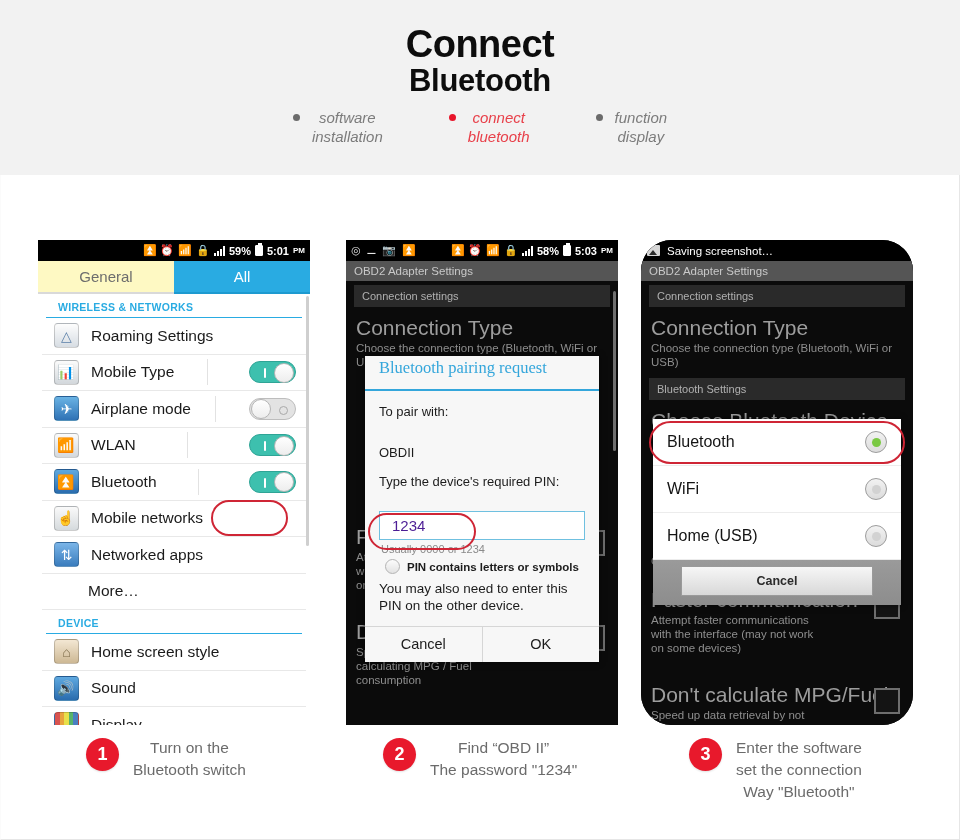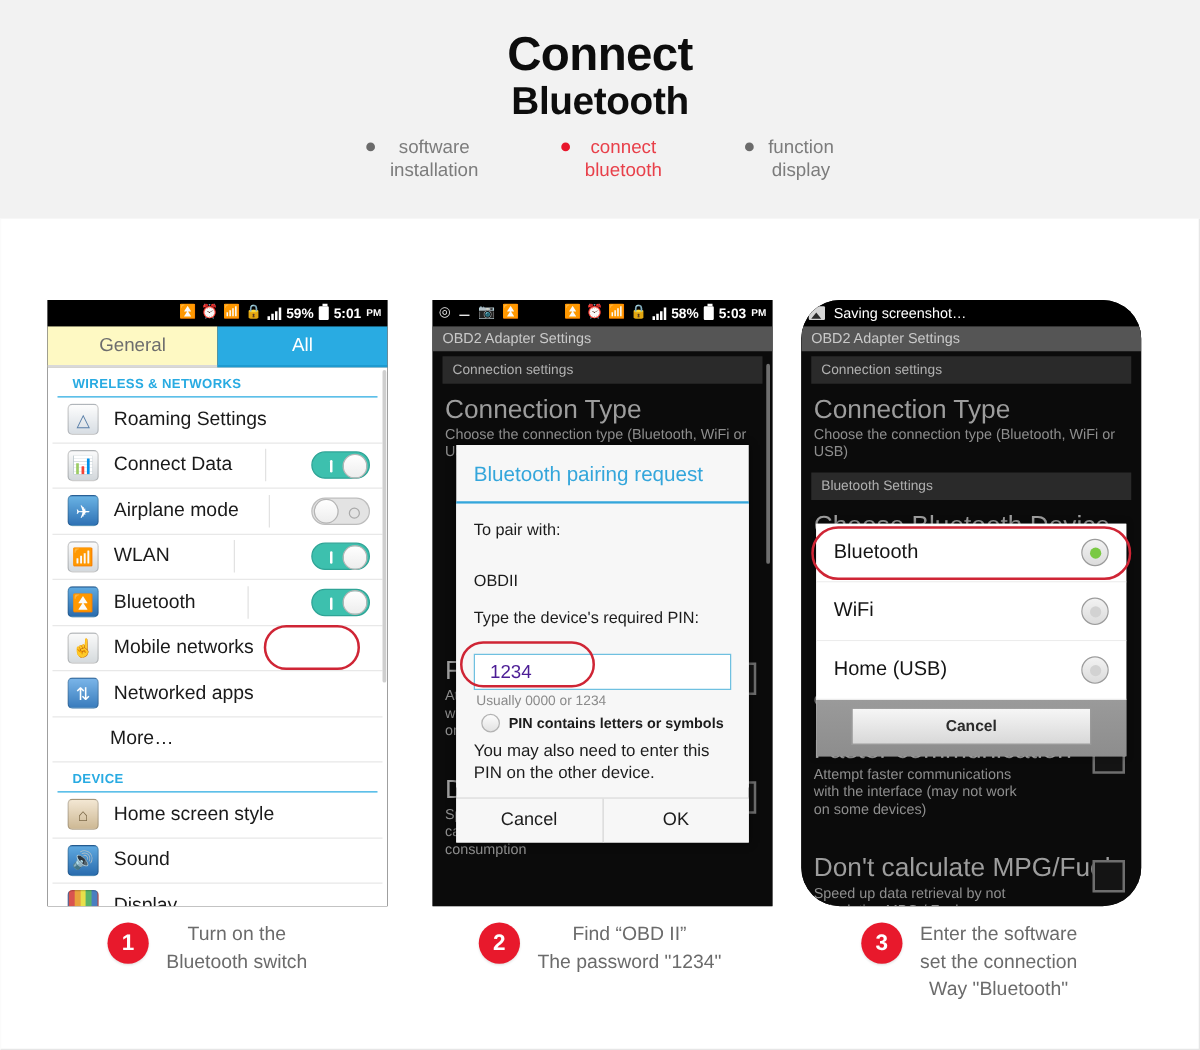--- a/index.html
+++ b/index.html
@@ -21,21 +21,21 @@
     font-size:38px; font-weight:bold; color:#0d0d0d; letter-spacing:-0.5px;
     line-height:44px;
   }
   .title-sub {
     position:absolute; left:0; top:62px; width:960px; text-align:center;
     font-size:31px; font-weight:bold; color:#0d0d0d; letter-spacing:-0.3px;
     line-height:38px;
   }
   .steps-nav {
     position:absolute; left:0; top:108px; width:960px;
-    display:flex; justify-content:center; align-items:flex-start; gap:66px;
+    display:flex; justify-content:center; align-items:flex-start; gap:66px;font-style:italic;
   }
   .step-nav-item { display:flex; align-items:flex-start; gap:12px; }
   .step-dot {
     width:7px; height:7px; border-radius:50%; background:#6b6b6b;
     margin-top:6px; flex:none;
   }
   .step-dot.active { background:#e8162b; }
   .step-nav-label {
     font-size:15px; color:#7c7c7c; line-height:19px; text-align:center;
     white-space:pre-line;
@@ -183,22 +183,23 @@
      border-left:4px solid transparent; border-right:4px solid transparent;
      border-bottom:5px solid #2b2b2b;}
 
   
   .dlg {
     position:absolute; background:#f7f7f7;
     box-shadow:0 0 6px rgba(0,0,0,.55);
   }
   #dlg-pair { left:19px; top:95px; width:234px; }
   .dlg-title {
-    color:#34a6db; font-size:16.5px; padding:15px 14px 11px 14px;
+    color:#34a6db; font-size:16.5px; padding:2px 14px 11px 14px;
     border-bottom:2px solid #34a6db;
+    font-family:Liberation Serif, serif;
   }
   .dlg-body { padding:12px 14px 4px 14px; background:#f7f7f7; }
   .dlg-line { font-size:13px; color:#1c1c1c; line-height:17px; }
   .dlg-line.b { font-weight:normal;margin-top:24px; }
   .dlg-gap { height:12px; }
   .pin-input {
     margin-top:21px; height:29px; border:1.5px solid #6fc0e0; background:#ffffff;
     display:flex; align-items:center; padding-left:12px;
     font-size:15px; color:#4c1d95;
   }
@@ -319,21 +320,21 @@
 
           <div class="section-head">WIRELESS &amp; NETWORKS</div>
 
           <div class="row">
             <span class="ic ic-roam">△</span>
             <span class="row-label">Roaming Settings</span>
           </div>
 
           <div class="row">
             <span class="ic ic-data">📊</span>
-            <span class="row-label">Connect Data</span>
+            <span class="row-label">Mobile Type</span>
             <span class="toggle-div"></span>
             <span class="toggle on">
                 <span class="knob"></span>
               </span>
           </div>
 
           <div class="row">
             <span class="ic ic-air">✈</span>
             <span class="row-label">Airplane mode</span>
             <span class="toggle-div"></span>

